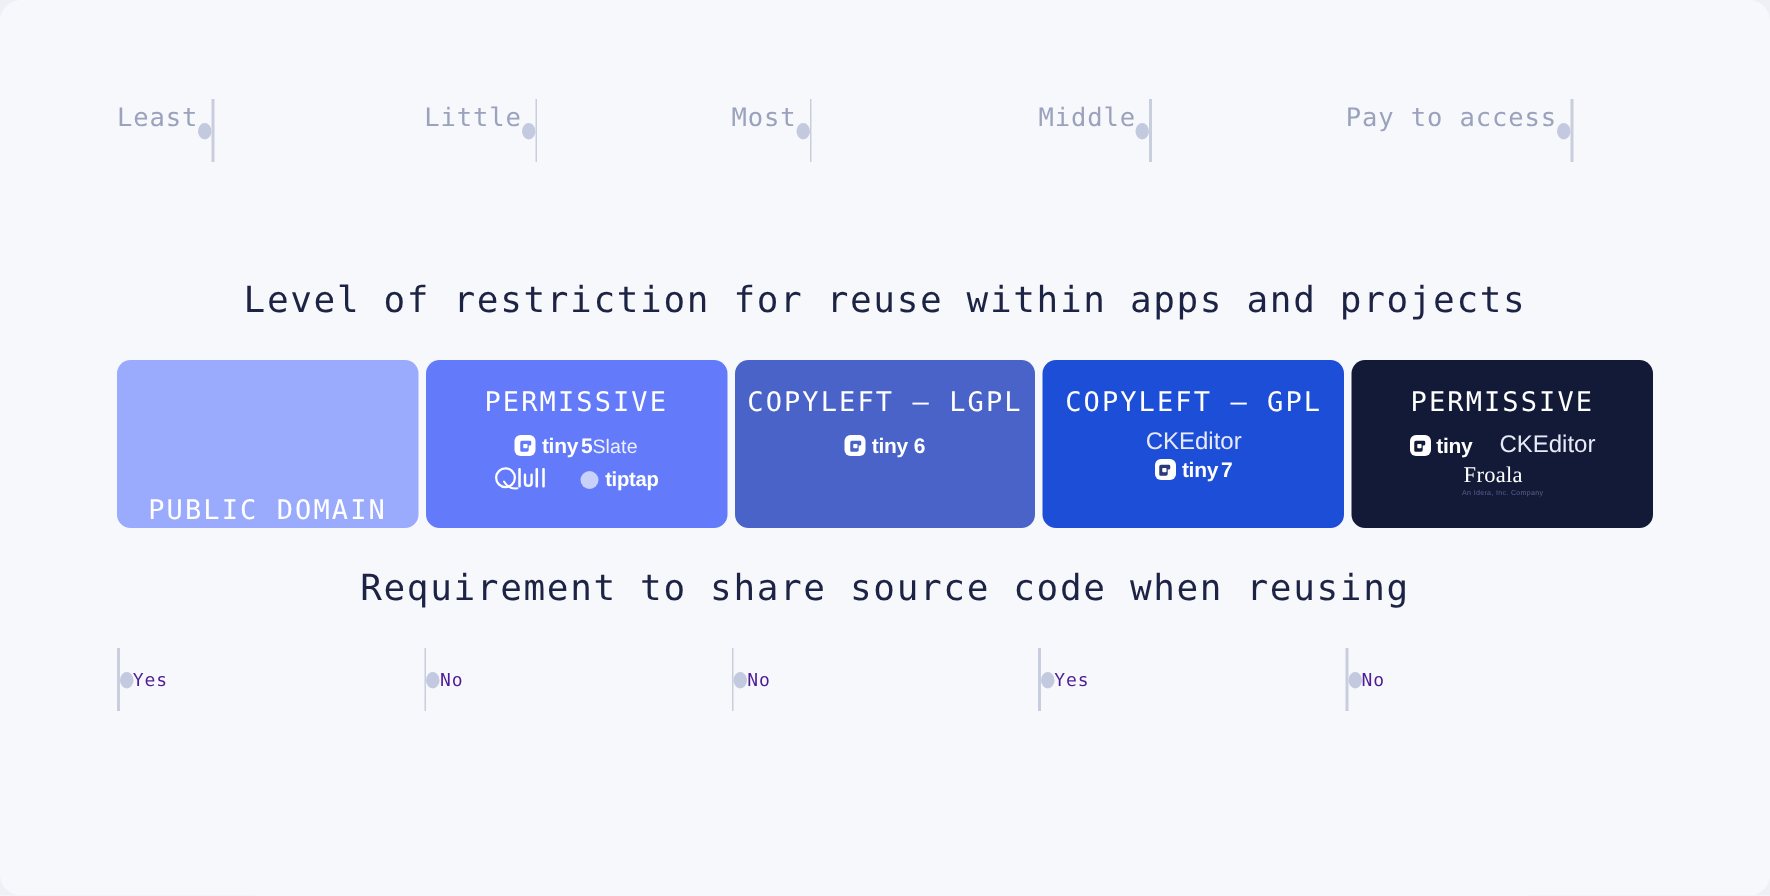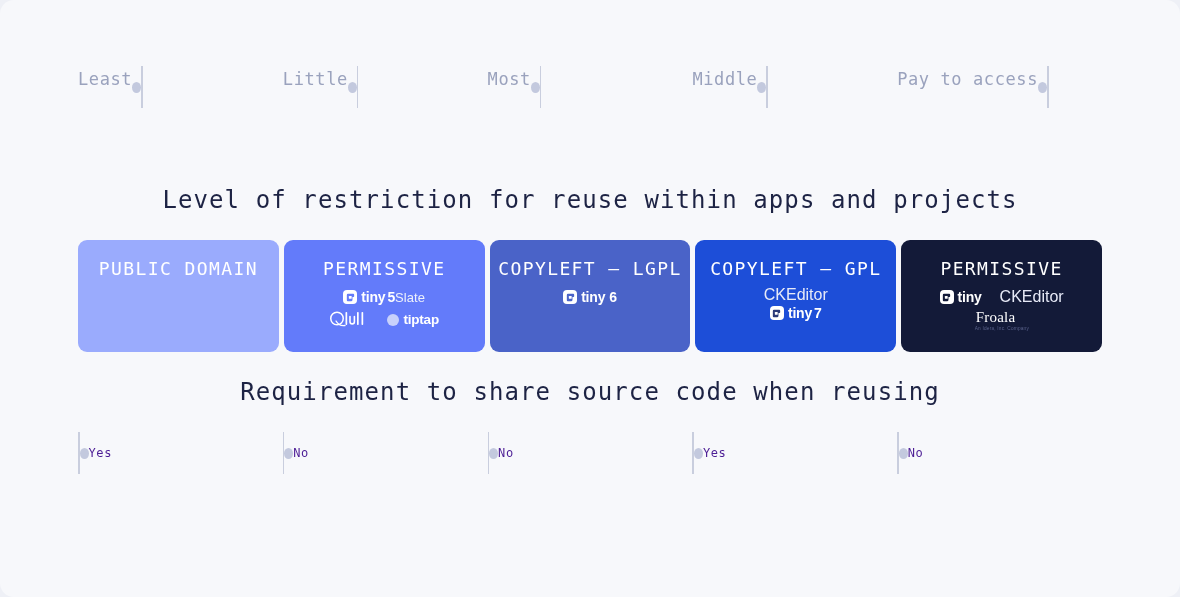--- a/index.html
+++ b/index.html
@@ -249,21 +249,21 @@
       <div class="scale-label">Pay to access</div>
       <div class="marker-dot"></div>
       <div class="marker-line"></div>
     </div>
   </div>
 
   <div class="heading heading-top">Level of restriction for reuse within apps and projects</div>
 
   <div class="cards">
 
-    <div class="card" style="background:#9aabfd;">
+    <div class="card" style="background:#9aabfd;justify-content:flex-end;">
       <div class="card-title">PUBLIC DOMAIN</div>
     </div>
 
     <div class="card" style="background:#637bfa;">
       <div class="card-title">PERMISSIVE</div>
       <div class="logo-stack">
         <div class="logo-row">
           <div class="logo">
             <span class="tiny-mark">
               <svg width="11" height="11" viewBox="0 0 24 24" aria-hidden="true">

